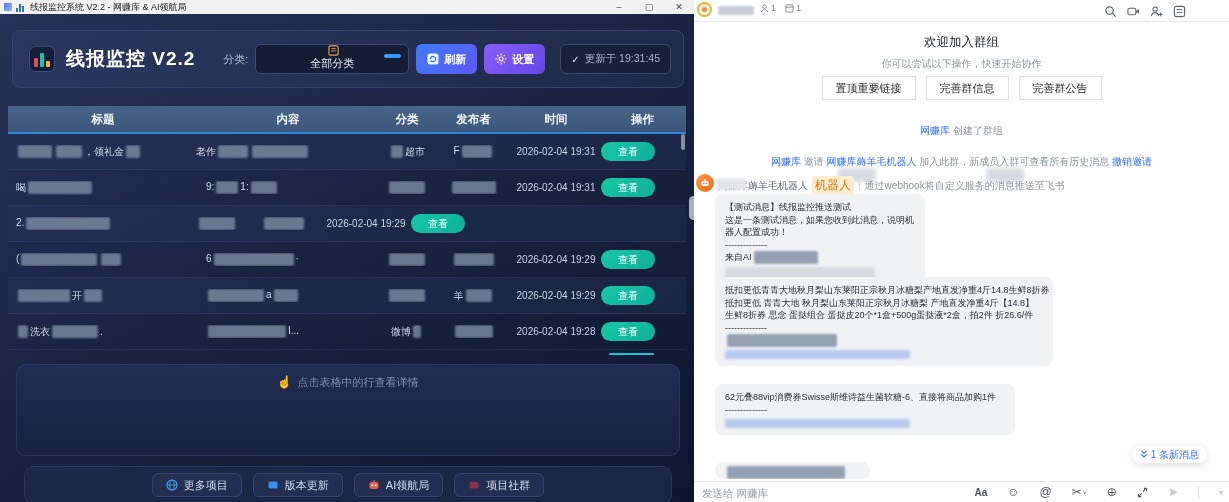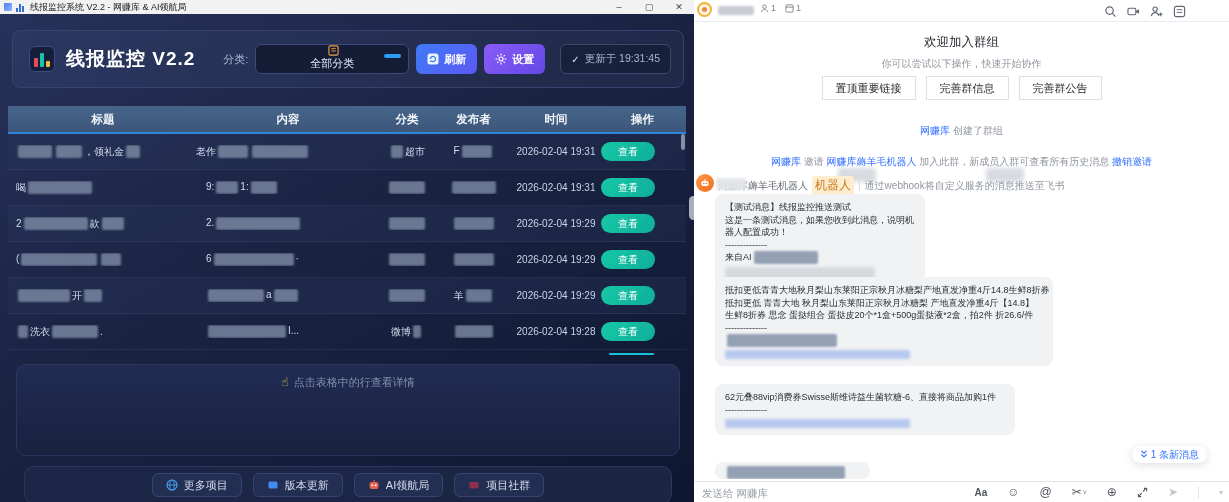--- a/index.html
+++ b/index.html
@@ -58,21 +58,21 @@
   .cell.c5{display:flex;justify-content:flex-start;}
   .seg-b{display:inline-block;height:13px;border-radius:2px;background:rgba(125,140,165,.8);
          vertical-align:middle;margin:0 2px;filter:blur(1px);}
   .view-btn{width:54px;height:19px;border:none;border-radius:10px;color:#fff;font-size:10px;
             background:linear-gradient(135deg,#17c8a5,#0fae9b);cursor:pointer;font-family:inherit;}
   .scroll-thumb{position:absolute;right:1px;top:28px;width:4px;height:16px;border-radius:2px;background:#96a1b6;opacity:.85;}
   .cyan-line{position:absolute;right:32px;bottom:1px;width:45px;height:2px;background:#1ac0d8;border-radius:1px;}
 
   .detail{position:absolute;left:16px;top:350px;width:662px;height:90px;border-radius:10px;
           background:linear-gradient(180deg,#202c52,#182240);border:1px solid #2b3760;}
-  .tip{position:absolute;left:0;right:0;top:10px;text-align:center;font-size:11px;color:#8490ad;}
+  .tip{position:absolute;left:0;right:0;top:10px;text-align:center;font-size:11px;color:#8490ad;font-family:Liberation Serif, serif;}
   .tip .hand{color:#f0c24b;font-size:12px;margin-right:5px;}
 
   .footer-card{position:absolute;left:24px;top:452px;width:646px;height:36px;border-radius:10px;
                background:rgba(30,41,74,.8);border:1px solid #2b3760;
                display:flex;align-items:center;justify-content:center;gap:11px;}
   .f-btn{height:24px;display:flex;align-items:center;gap:6px;padding:0 13px;border-radius:6px;
          background:#232f52;border:1px solid #374470;color:#d4dcef;font-size:11px;cursor:pointer;font-family:inherit;}
   .f-ic{width:12px;height:12px;display:inline-flex;}
 
   
@@ -234,21 +234,20 @@
             <span class="cell c0"><span>喝</span><span class="seg-b" style="width: 64px;"></span></span>
             <span class="cell c1"><span>9:</span><span class="seg-b" style="width: 22px;"></span><span>1:</span><span class="seg-b" style="width: 26px;"></span></span>
             <span class="cell c2"><span class="seg-b" style="width: 36px;"></span></span>
             <span class="cell c3"><span class="seg-b" style="width: 44px;"></span></span>
             <span class="cell c4">2026-02-04 19:31</span>
             <span class="cell c5">
               <button class="view-btn">查看</button>
             </span>
           </div>
           <div class="trow">
-            <span class="cell c0"><span>2</span><span class="seg-b" style="width: 64px;"></span><span>款</span><span class="seg-b" style="width: 22px;"></span></span>
             <span class="cell c1"><span>2.</span><span class="seg-b" style="width: 84px;"></span></span>
             <span class="cell c2"><span class="seg-b" style="width: 36px;"></span></span>
             <span class="cell c3"><span class="seg-b" style="width: 40px;"></span></span>
             <span class="cell c4">2026-02-04 19:29</span>
             <span class="cell c5">
               <button class="view-btn">查看</button>
             </span>
           </div>
           <div class="trow">
             <span class="cell c0"><span>(</span><span class="seg-b" style="width: 76px;"></span><span class="seg-b" style="width: 20px;"></span></span>

